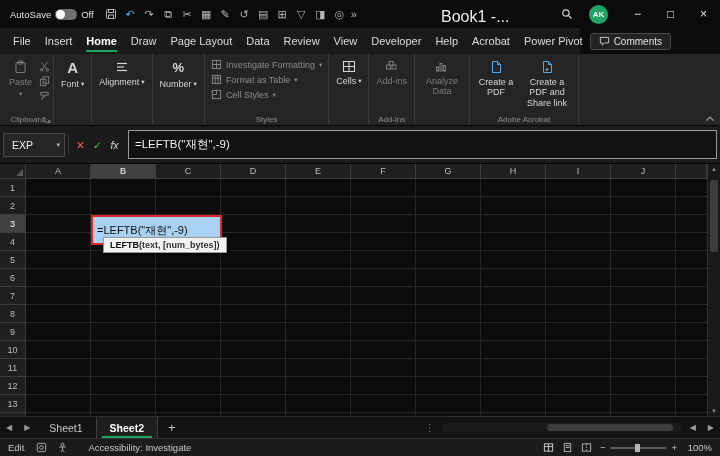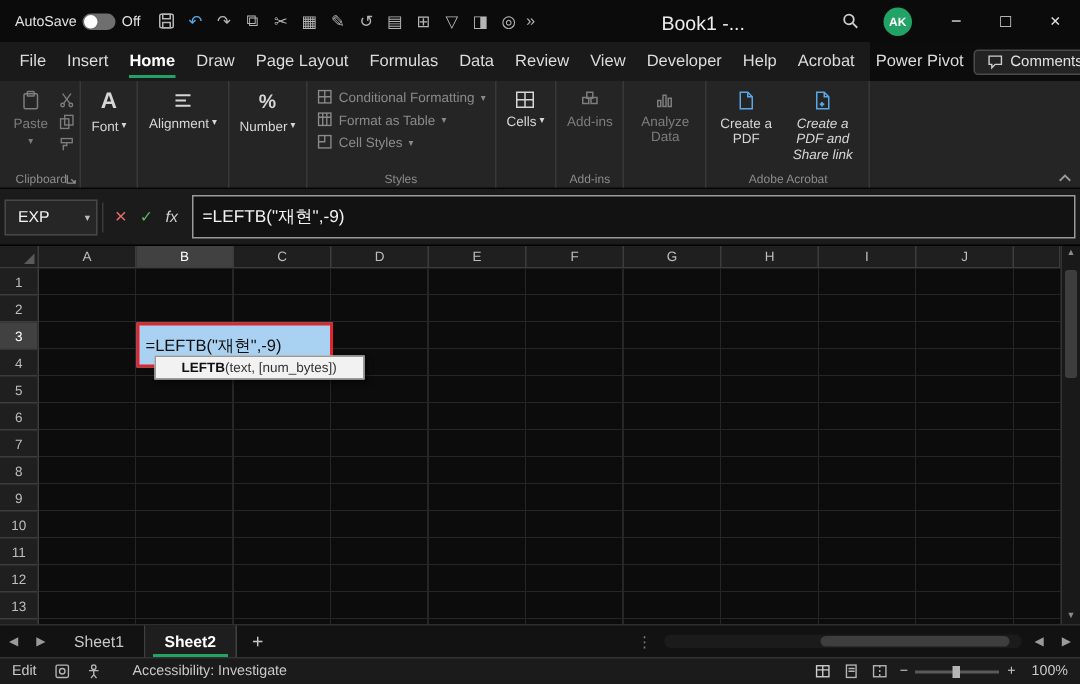--- a/index.html
+++ b/index.html
@@ -9,21 +9,21 @@
 
   
   .titlebar{position:absolute;left:0;top:0;width:720px;height:28px;background:#0b0b0b;display:flex;align-items:center;color:#c9c9c9;}
   .autosave{display:flex;align-items:center;gap:4px;margin:0 8px 0 10px;font-size:9.5px;color:#e2e2e2;}
   .toggle{width:22px;height:11px;border-radius:6px;background:#6f6f6f;position:relative;}
   .toggle .knob{position:absolute;left:1px;top:1px;width:9px;height:9px;border-radius:50%;background:#fff;}
   .qat{display:flex;align-items:center;}
   .qat-btn{width:19px;height:24px;display:flex;align-items:center;justify-content:center;font-size:11px;color:#b5b5b5;}
   .qat-btn.undo{color:#5aa7e8;}
   .qat-more{font-size:11px;color:#b5b5b5;margin-left:2px;}
-  .doc-title{position:absolute;left:441px;top:8px;font-size:13px;color:#ececec;white-space:nowrap;}
+  .doc-title{position:absolute;left:441px;top:8px;font-size:16px;color:#ececec;white-space:nowrap;}
   .tb-right{margin-left:auto;display:flex;align-items:center;height:100%;}
   .search-btn{width:26px;display:flex;justify-content:center;color:#cfcfcf;}
   .avatar{width:19px;height:19px;border-radius:50%;background:var(--green);color:#fff;font-size:8px;font-weight:bold;display:flex;align-items:center;justify-content:center;margin:0 13px 0 9px;}
   .winbtn{width:33px;height:28px;display:flex;align-items:center;justify-content:center;font-size:12px;color:#e0e0e0;}
 
   
   .menubar{position:absolute;left:0;top:28px;width:580px;height:26px;background:#1a1a1a;display:flex;align-items:center;padding-left:6px;font-size:11px;}
   #menu-tabs{display:flex;height:100%;align-items:center;}
   .mtab{padding:0 7px;height:100%;display:flex;align-items:center;color:#dcdcdc;position:relative;white-space:nowrap;}
   .mtab.active{color:#fff;font-weight:bold;}
@@ -66,21 +66,21 @@
   .ch.fill{flex:1 1 auto;}
   .ch.sel{background:#414141;color:#fff;}
   #row-headers{position:absolute;left:0;top:15px;width:26px;bottom:0;background:#1f1f1f;border-right:1px solid #3c3c3c;overflow:hidden;}
   .rh{height:18px;border-bottom:1px solid #3c3c3c;font-size:9px;color:#bdbdbd;display:flex;align-items:center;justify-content:center;}
   .rh.sel{background:#414141;color:#fff;}
   .cells{position:absolute;left:26px;top:15px;right:13px;bottom:0;background-color:#0c0c0c;background-image:repeating-linear-gradient(to right,transparent 0,transparent 64px,#262626 64px,#262626 65px),repeating-linear-gradient(to bottom,transparent 0,transparent 17px,#262626 17px,#262626 18px);}
   .vscroll{position:absolute;right:0;top:0;width:13px;bottom:0;background:#191919;border-left:1px solid #333;}
   .vthumb{position:absolute;left:2px;right:2px;top:16px;height:72px;background:#3d3d3d;border-radius:2px;}
   .varrow{position:absolute;left:0;right:0;text-align:center;font-size:6px;color:#8a8a8a;}
   .sel-overlay{position:absolute;left:91px;top:51px;width:131px;height:30px;background:var(--sel-fill);border:2px solid var(--sel-border);display:flex;align-items:center;padding-left:4px;font-size:11px;color:#101010;white-space:nowrap;overflow:hidden;}
-  .fn-tooltip{position:absolute;left:103px;top:73px;background:#f2f2f2;border:1px solid #9a9a9a;box-shadow:2px 2px 3px rgba(0,0,0,.55);font-size:9px;color:#333;padding:2px 17px;white-space:nowrap;}
+  .fn-tooltip{position:absolute;left:103px;top:73px;background:#f2f2f2;border:1px solid #9a9a9a;box-shadow:2px 2px 3px rgba(0,0,0,.55);font-size:9px;color:#333;padding:2px 6px;white-space:nowrap;font-weight:bold;}
   .fn-tooltip b{color:#111;}
 
   
   .tabbar{position:absolute;left:0;top:416px;width:720px;height:22px;background:#121212;border-top:1px solid #2e2e2e;display:flex;align-items:center;font-size:10.5px;}
   .tnav{color:#9a9a9a;font-size:8px;padding:0 6px;}
   #sheet-tabs{display:flex;height:100%;}
   .stab{padding:0 13px;height:100%;display:flex;align-items:center;color:#c6c6c6;position:relative;border-right:1px solid #404040;}
   .stab.active{color:#fff;font-weight:bold;background:#1e1e1e;}
   .stab.active::after{content:"";position:absolute;left:5px;right:5px;bottom:0;height:2px;background:var(--green);}
   .addtab{margin-left:10px;color:#c6c6c6;font-size:13px;}
@@ -149,21 +149,20 @@
     </div>
   </div>
 
   <div class="menubar">
     <div id="menu-tabs">
         <div class="mtab">File</div>
         <div class="mtab">Insert</div>
         <div class="mtab active">Home</div>
         <div class="mtab">Draw</div>
         <div class="mtab">Page Layout</div>
-        <div class="mtab">Formulas</div>
         <div class="mtab">Data</div>
         <div class="mtab">Review</div>
         <div class="mtab">View</div>
         <div class="mtab">Developer</div>
         <div class="mtab">Help</div>
         <div class="mtab">Acrobat</div>
         <div class="mtab">Power Pivot</div>
       </div>
     <div class="mb-right">
       <span class="comments-btn">
@@ -247,21 +246,21 @@
       </div>
     </div>
 
     <div class="rgroup" style="flex-direction:column;align-items:flex-start;">
       <div class="srow">
         <svg width="11" height="11" viewBox="0 0 12 12" fill="none" stroke="#8a8a8a" stroke-width="1">
             <rect x="1.5" y="1.5" width="9" height="9"></rect>
             <line x1="1.5" y1="6" x2="10.5" y2="6"></line>
             <line x1="6" y1="1.5" x2="6" y2="10.5"></line>
           </svg>
-        <span>Conditional Formatting</span>
+        <span>Investigate Formatting</span>
         <span class="caret">▾</span>
       </div>
       <div class="srow">
         <svg width="11" height="11" viewBox="0 0 12 12" fill="none" stroke="#8a8a8a" stroke-width="1">
             <rect x="1.5" y="1.5" width="9" height="9"></rect>
             <line x1="1.5" y1="4.5" x2="10.5" y2="4.5"></line>
             <line x1="4.5" y1="1.5" x2="4.5" y2="10.5"></line>
             <line x1="7.5" y1="1.5" x2="7.5" y2="10.5"></line>
           </svg>
         <span>Format as Table</span>
@@ -323,21 +322,21 @@
     <div class="rgroup">
       <div class="bigbtn" style="max-width:46px;">
         <svg width="12" height="14" viewBox="0 0 12 14" fill="none" stroke="var(--blue)" stroke-width="1">
             <path d="M2.5 1.5 h5 l3 3 v8 h-8 z"></path>
             <path d="M7.5 1.5 v3 h3"></path>
           </svg>
         <span class="blabel">
             <span>Create a PDF</span>
           </span>
       </div>
-      <div class="bigbtn" style="max-width:56px;font-style:italic;">
+      <div class="bigbtn" style="max-width:56px;">
         <svg width="12" height="14" viewBox="0 0 12 14" fill="none" stroke="var(--blue)" stroke-width="1">
             <path d="M2.5 1.5 h5 l3 3 v8 h-8 z"></path>
             <path d="M7.5 1.5 v3 h3"></path>
             <path d="M4.5 9.5 h3 M6 8 v3" stroke-width="1.2"></path>
           </svg>
         <span class="blabel">
             <span>Create a PDF and Share link</span>
           </span>
       </div>
       <span class="glabel">Adobe Acrobat</span>

